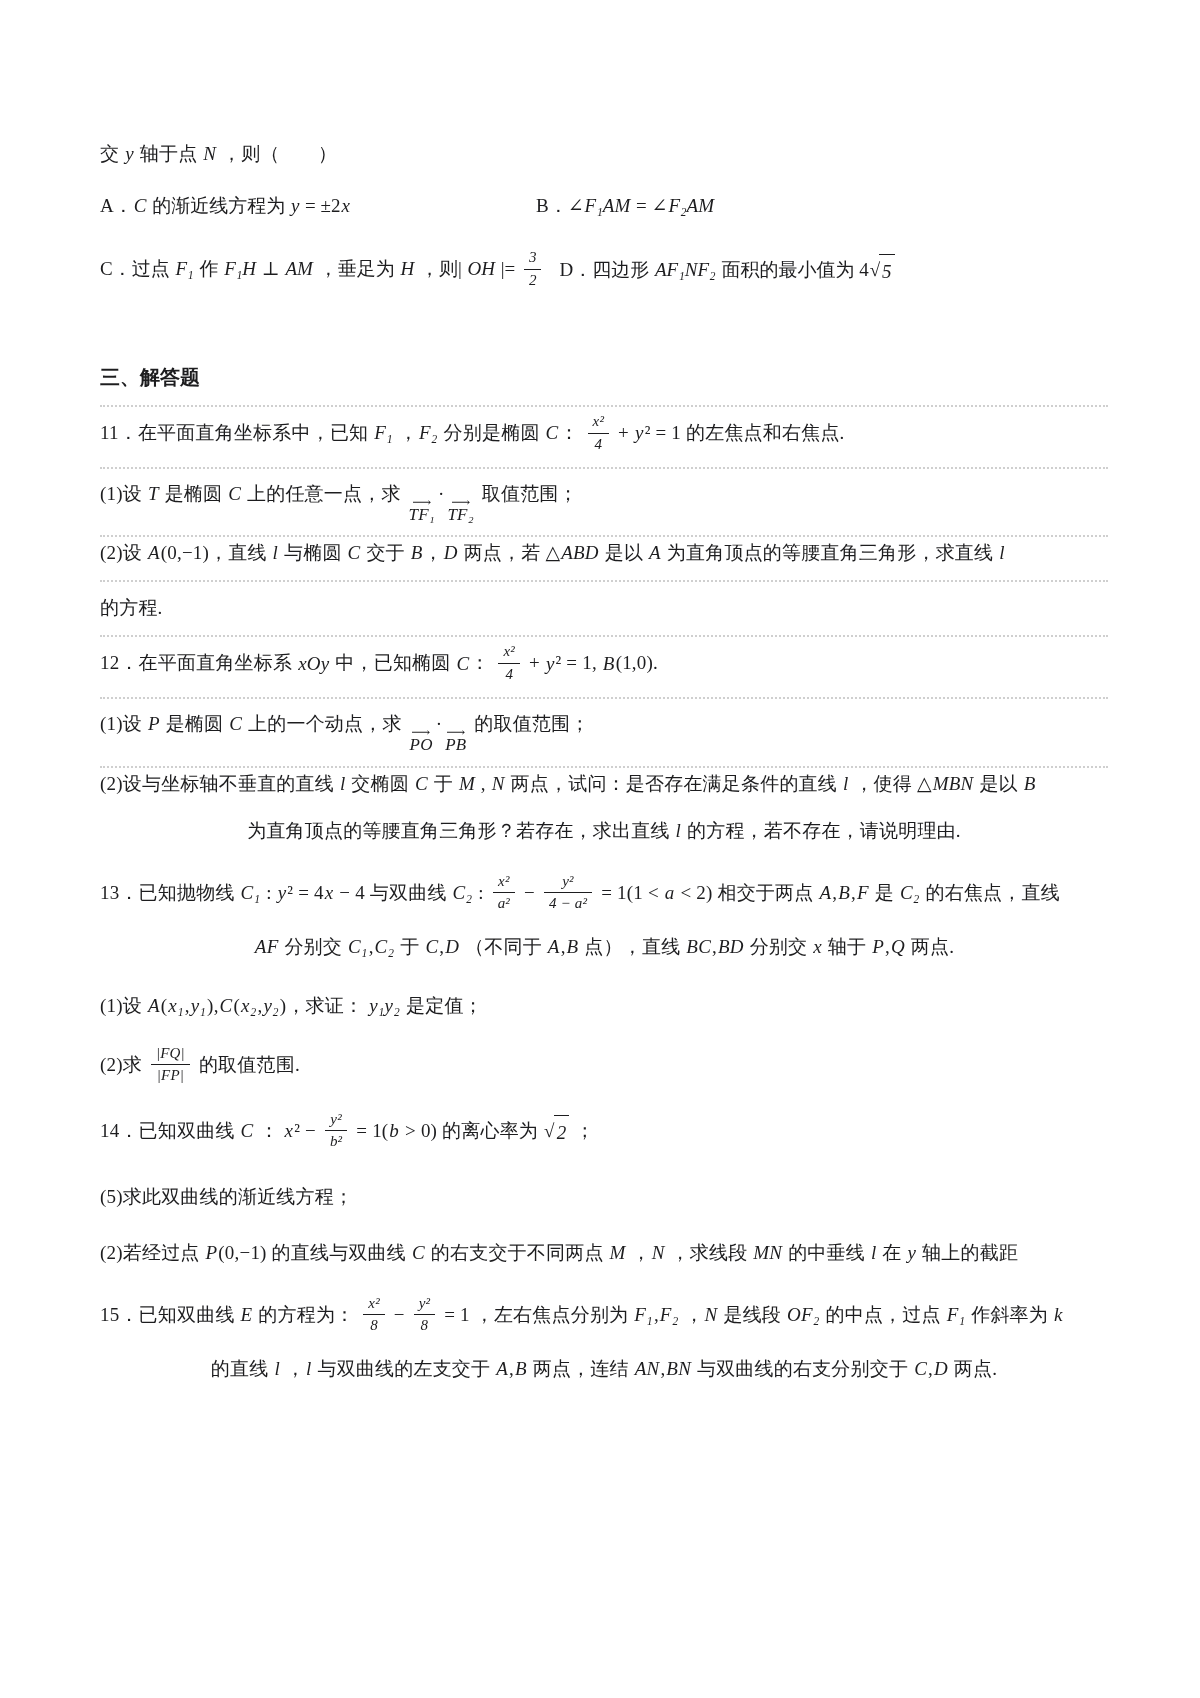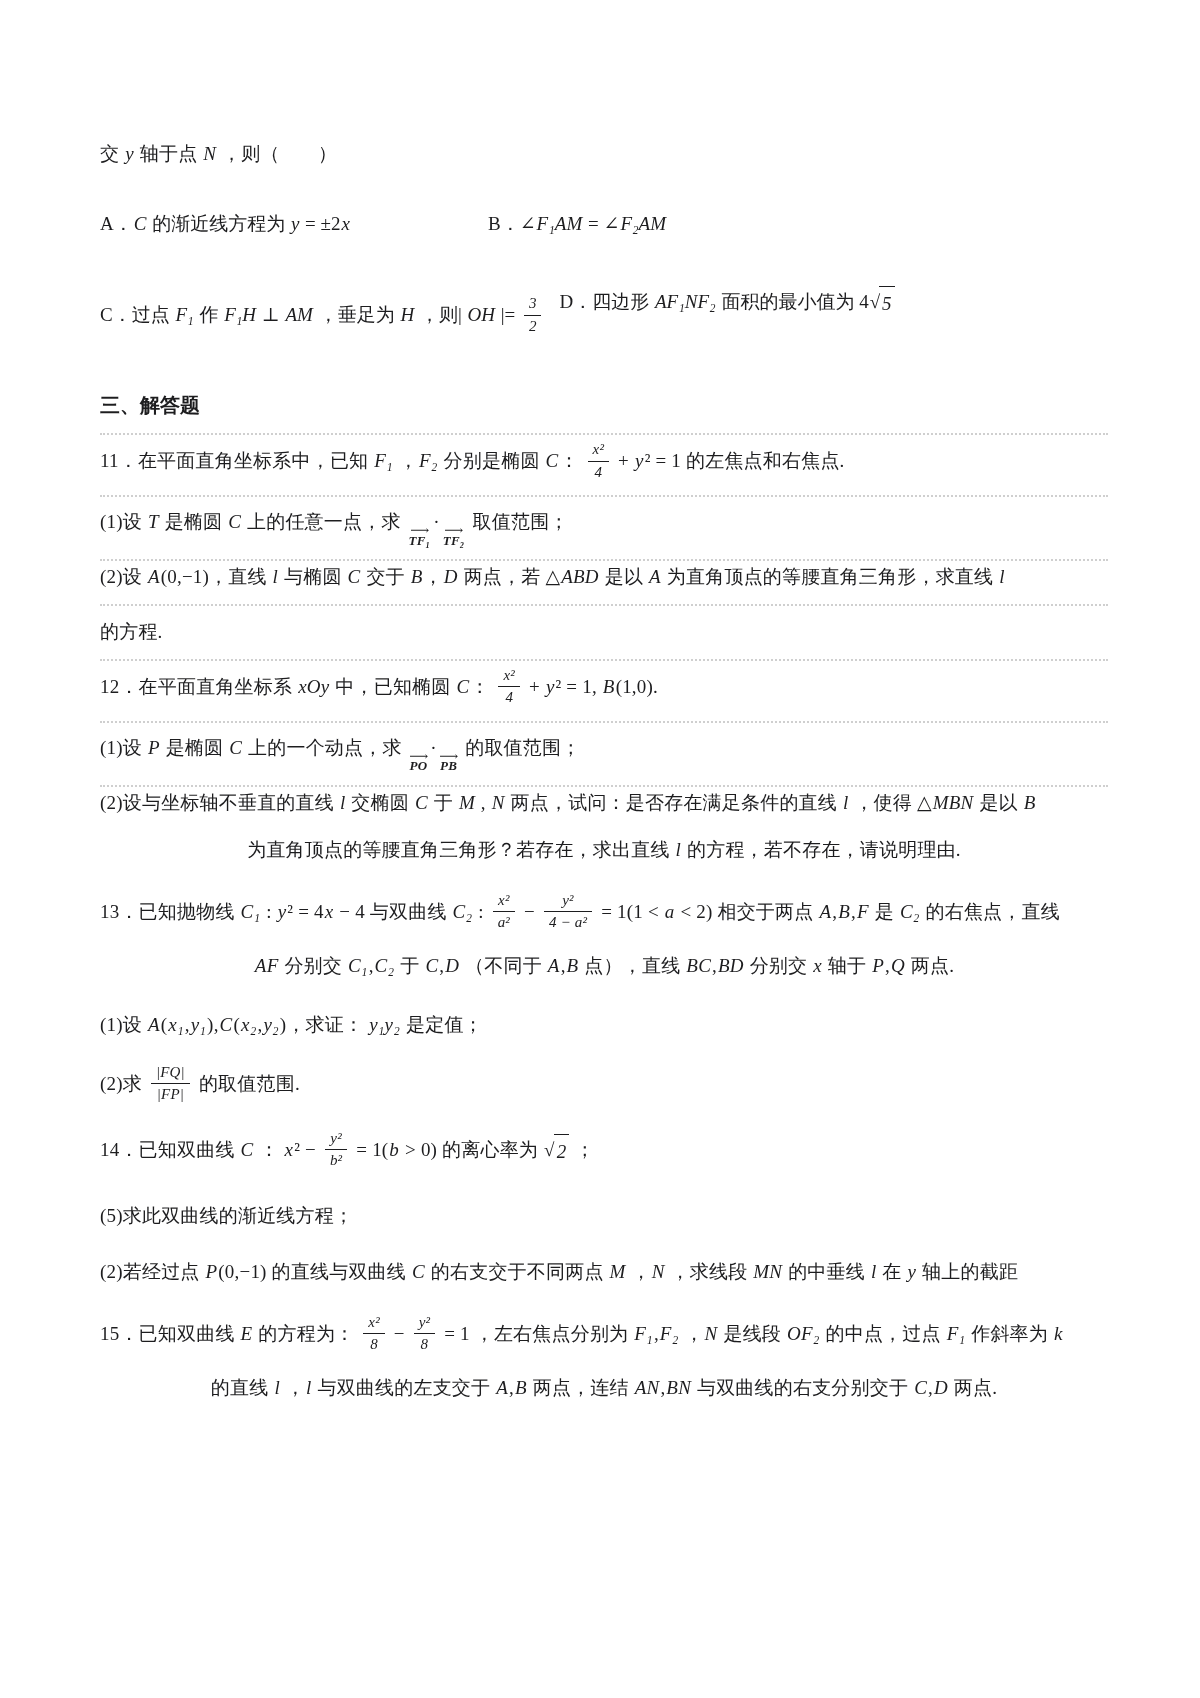--- a/index.html
+++ b/index.html
@@ -20,40 +20,40 @@
     font-style:italic; margin:0 4px; position:relative; top:-2px;
   }
   .frac .num { border-bottom:1px solid #1d1d1f; padding:0 5px 1px; }
   .frac .den { padding:1px 5px 0; }
   
   .vec {
     display:inline-flex; flex-direction:column; align-items:center;
     vertical-align:-6px; line-height:1; font-style:italic; margin:0 3px;
   }
   .vec-arrow { font-size:12px; line-height:0.55; font-style:normal; transform:scaleX(1.1); }
-  .vec-text { font-size:13px; line-height:1.1;font-weight:bold; }
+  .vec-text { font-size:17px; line-height:1.1; }
   
   .sqrt { display:inline-flex; align-items:stretch; font-style:italic; margin:0 1px; }
   .sqrt-sign { font-style:normal; margin-right:-1px; }
   .radicand { border-top:1px solid #1d1d1f; padding:1px 3px 0; }
   
   .dotline { height:0; border-top:2px dotted #cfcfcf; }
   
   .opts-row { display:flex; align-items:center; font-size:19px; line-height:32px; }
   .opt-a { width:388px; flex:none; }
   .opt-b { flex:1; }
-  .opt-c { flex:none; margin-right:14px;margin-top:28px; }
+  .opt-c { flex:none; margin-right:14px; }
   .opt-d { flex:1; }
   .section-title { font-size:20px; font-weight:bold; line-height:30px;
     font-family:"Liberation Serif","DejaVu Serif",serif; }
   
   .mt-stem { margin-top:0; }
-  .mt-ab { margin-top:38px; }
+  .mt-ab { margin-top:20px;gap:48px; }
   .mt-cd { margin-top:28px; }
-  .mt-section { margin-top:52px; }
+  .mt-section { margin-top:70px; }
   .mt-dot-a { margin-top:13px; }
   .mt-p11 { margin-top:7px; }
   .mt-dot { margin-top:11px; }
   .mt-q { margin-top:9px; }
   .mt-q2 { margin-top:0; }
   .mt-cont { margin-top:10px; }
   .mt-para { margin-top:27px; }
   .mt-para-lg { margin-top:24px; }
   .mt-cont2 { margin-top:15px;text-align:center; }
 </style>

